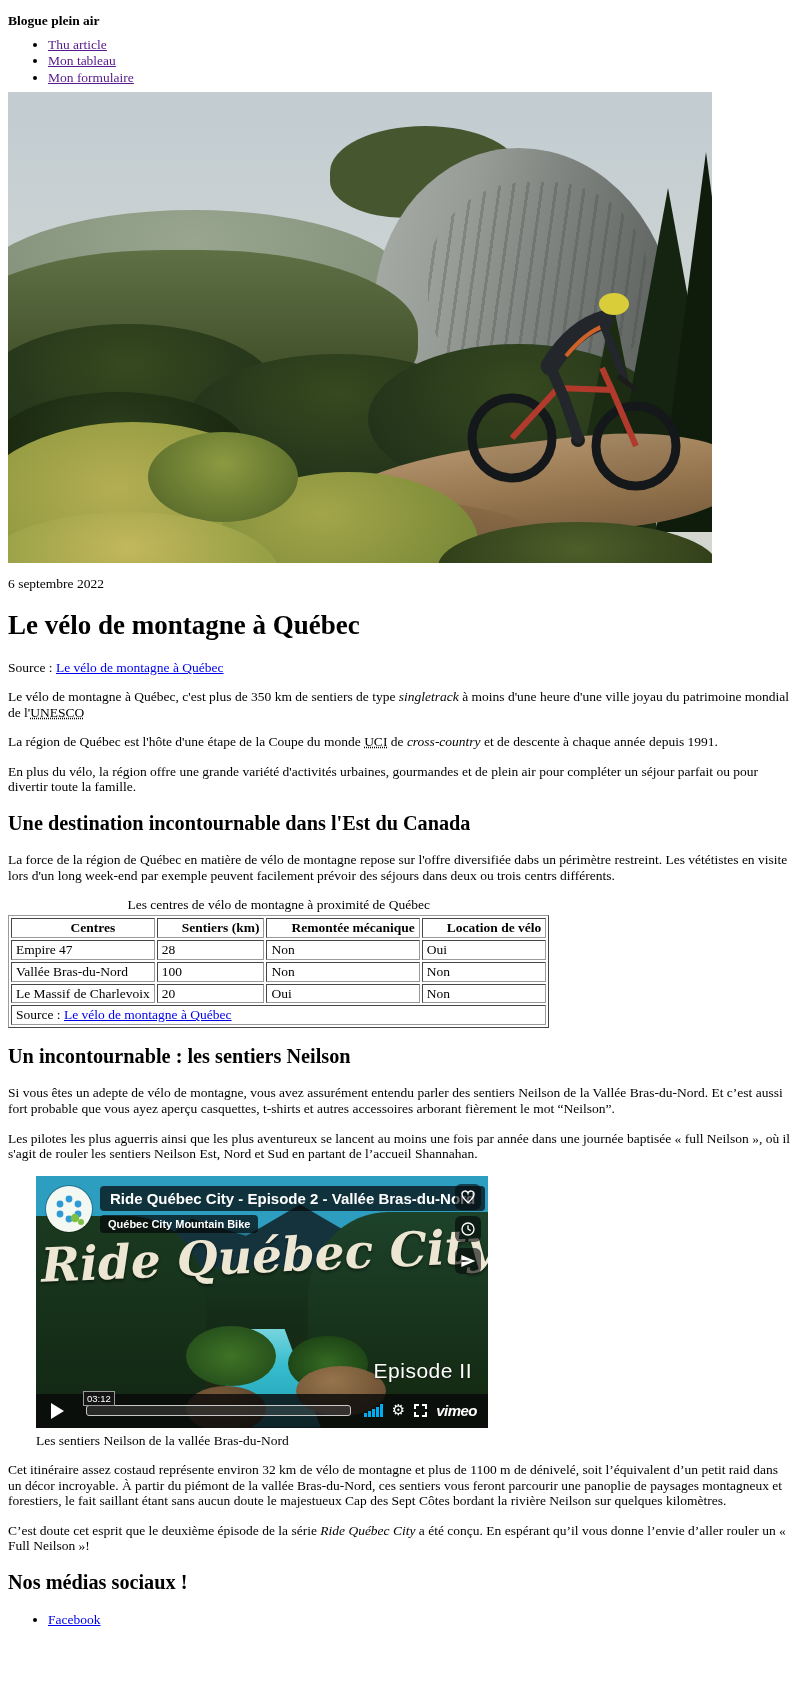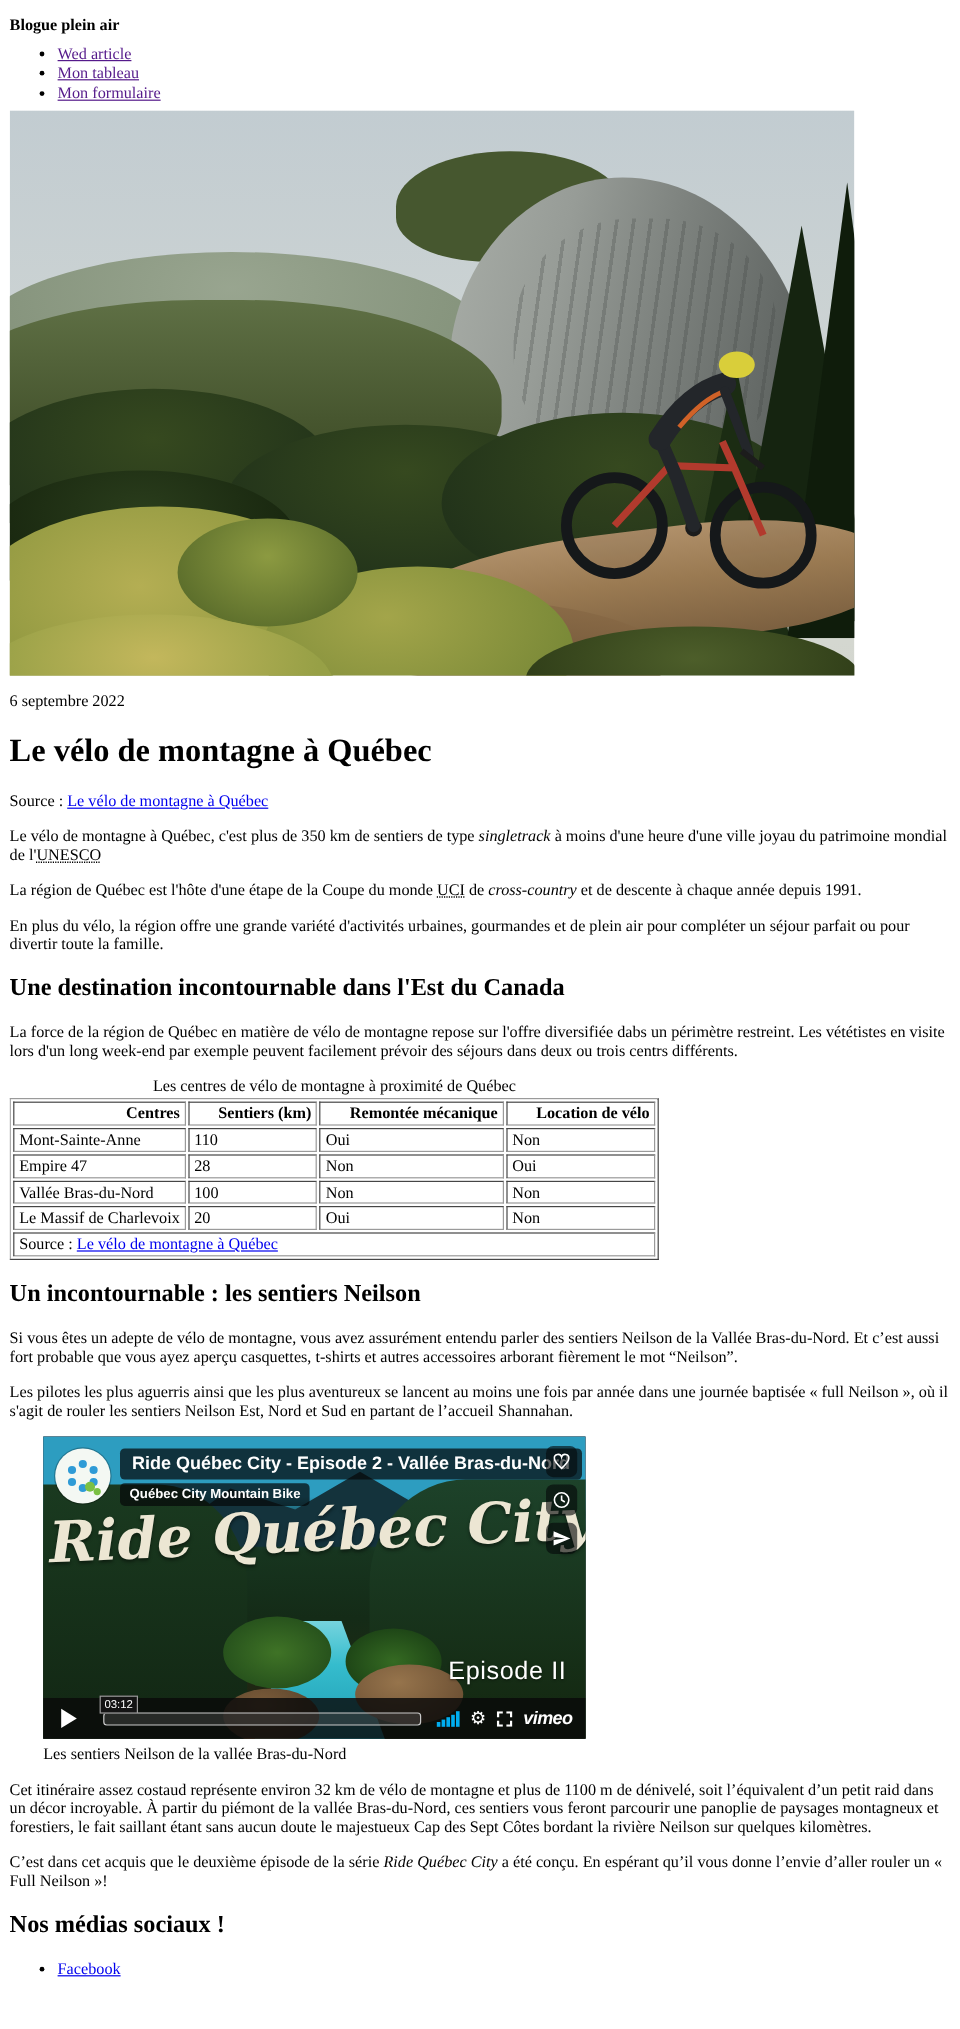--- a/index.html
+++ b/index.html
@@ -54,21 +54,21 @@
   .m2 { left:210px; top:380px; width:260px; height:140px; background:radial-gradient(ellipse at 40% 30%,#a3a54a,#7b8a38 70%); }
   .m3 { left:-30px; top:420px; width:300px; height:120px; background:radial-gradient(ellipse at 50% 30%,#c3b75c,#97a046 65%); }
   .m4 { left:140px; top:340px; width:150px; height:90px; background:radial-gradient(ellipse at 50% 35%,#8c9a41,#5d6f2c 75%); }
   .m5 { left:430px; top:430px; width:280px; height:90px; background:radial-gradient(ellipse at 50% 30%,#4d5e2a,#2f3d18 75%); }
   .biker { position:absolute; right:26px; top:148px; width:232px; height:252px; }
 
   
   table { border-collapse:separate; border-spacing:2px; border:1px outset #9a9a9a; margin:1em 0; font-size:1em; }
   caption { padding-bottom:2px; }
   th, td { border:1px inset #9a9a9a; padding:1px 4px; }
-  th { font-weight:bold; text-align:right;padding-left:24px; }
+  th { font-weight:bold; text-align:center;padding-left:24px; }
   td { text-align:left; }
 
   
   figure { margin:1em 28px; }
   figcaption { margin-top:5px; }
   .video { position:relative; width:452px; height:252px; overflow:hidden; background:#123; font-family:"Liberation Sans",sans-serif; }
   .video .layer { position:absolute; }
   .v-sky { inset:0; background:linear-gradient(180deg,#2d9dc0 0%,#2d9dc0 20%,#1c5660 26%,#17351f 38%,#142b17 60%,#1d2a14 78%,#241b0f 100%); }
   .v-mountain { left:90px; top:22px; width:300px; height:70px; background:#14333c; clip-path:polygon(0 100%,22% 30%,40% 55%,58% 10%,78% 60%,100% 100%); }
   .v-trees-l { left:-20px; top:40px; width:190px; height:212px; background:linear-gradient(180deg,#1a3a20,#122613); border-radius:0 40% 0 0; }
@@ -105,21 +105,21 @@
   .v-fs { cursor:pointer; display:block; }
   .v-vimeo { color:#fff; font-style:italic; font-weight:bold; font-size:15px; letter-spacing:-.5px; cursor:pointer; }
 </style>
 </head>
 <body>
 
 <header>
   <p class="site-title">Blogue plein air</p>
   <nav>
     <ul>
-      <li><a class="visited">Wed article</a></li>
+      <li><a class="visited">Thu article</a></li>
       <li><a class="visited">Mon tableau</a></li>
       <li><a class="visited">Mon formulaire</a></li>
     </ul>
   </nav>
 </header>
 
 <div class="hero">
   <div class="sky"></div>
   <div class="ridge-far"></div>
   <div class="cliff-cap"></div>
@@ -182,26 +182,20 @@
       <thead>
         <tr>
           <th>Centres</th>
           <th>Sentiers (km)</th>
           <th>Remontée mécanique</th>
           <th>Location de vélo</th>
         </tr>
       </thead>
       <tbody>
         <tr>
-          <td>Mont-Sainte-Anne</td>
-          <td>110</td>
-          <td>Oui</td>
-          <td>Non</td>
-        </tr>
-        <tr>
           <td>Empire 47</td>
           <td>28</td>
           <td>Non</td>
           <td>Oui</td>
         </tr>
         <tr>
           <td>Vallée Bras-du-Nord</td>
           <td>100</td>
           <td>Non</td>
           <td>Non</td>
@@ -296,21 +290,21 @@
             <div class="v-vimeo">vimeo</div>
           </div>
         </div>
       </div>
       <figcaption>Les sentiers Neilson de la vallée Bras-du-Nord</figcaption>
     </figure>
 
     <p>Cet itinéraire assez costaud représente environ 32 km de vélo de montagne et plus de 1100 m de dénivelé, soit l’équivalent d’un petit raid dans un décor incroyable. À partir du piémont de la vallée Bras-du-Nord, ces sentiers vous feront parcourir une panoplie de paysages montagneux et forestiers, le fait saillant étant sans aucun doute le majestueux Cap des Sept Côtes bordant la rivière Neilson sur quelques kilomètres.</p>
 
     <p>
-      <span>C’est dans cet acquis que le deuxième épisode de la série </span><em>Ride Québec City</em><span> a été conçu. En espérant qu’il vous donne l’envie d’aller rouler un « Full Neilson »!</span>
+      <span>C’est doute cet esprit que le deuxième épisode de la série </span><em>Ride Québec City</em><span> a été conçu. En espérant qu’il vous donne l’envie d’aller rouler un « Full Neilson »!</span>
     </p>
 
     <h2>Nos médias sociaux !</h2>
 
     <ul>
       <li><a>Facebook</a></li>
 
     </ul>
 
   </article>

